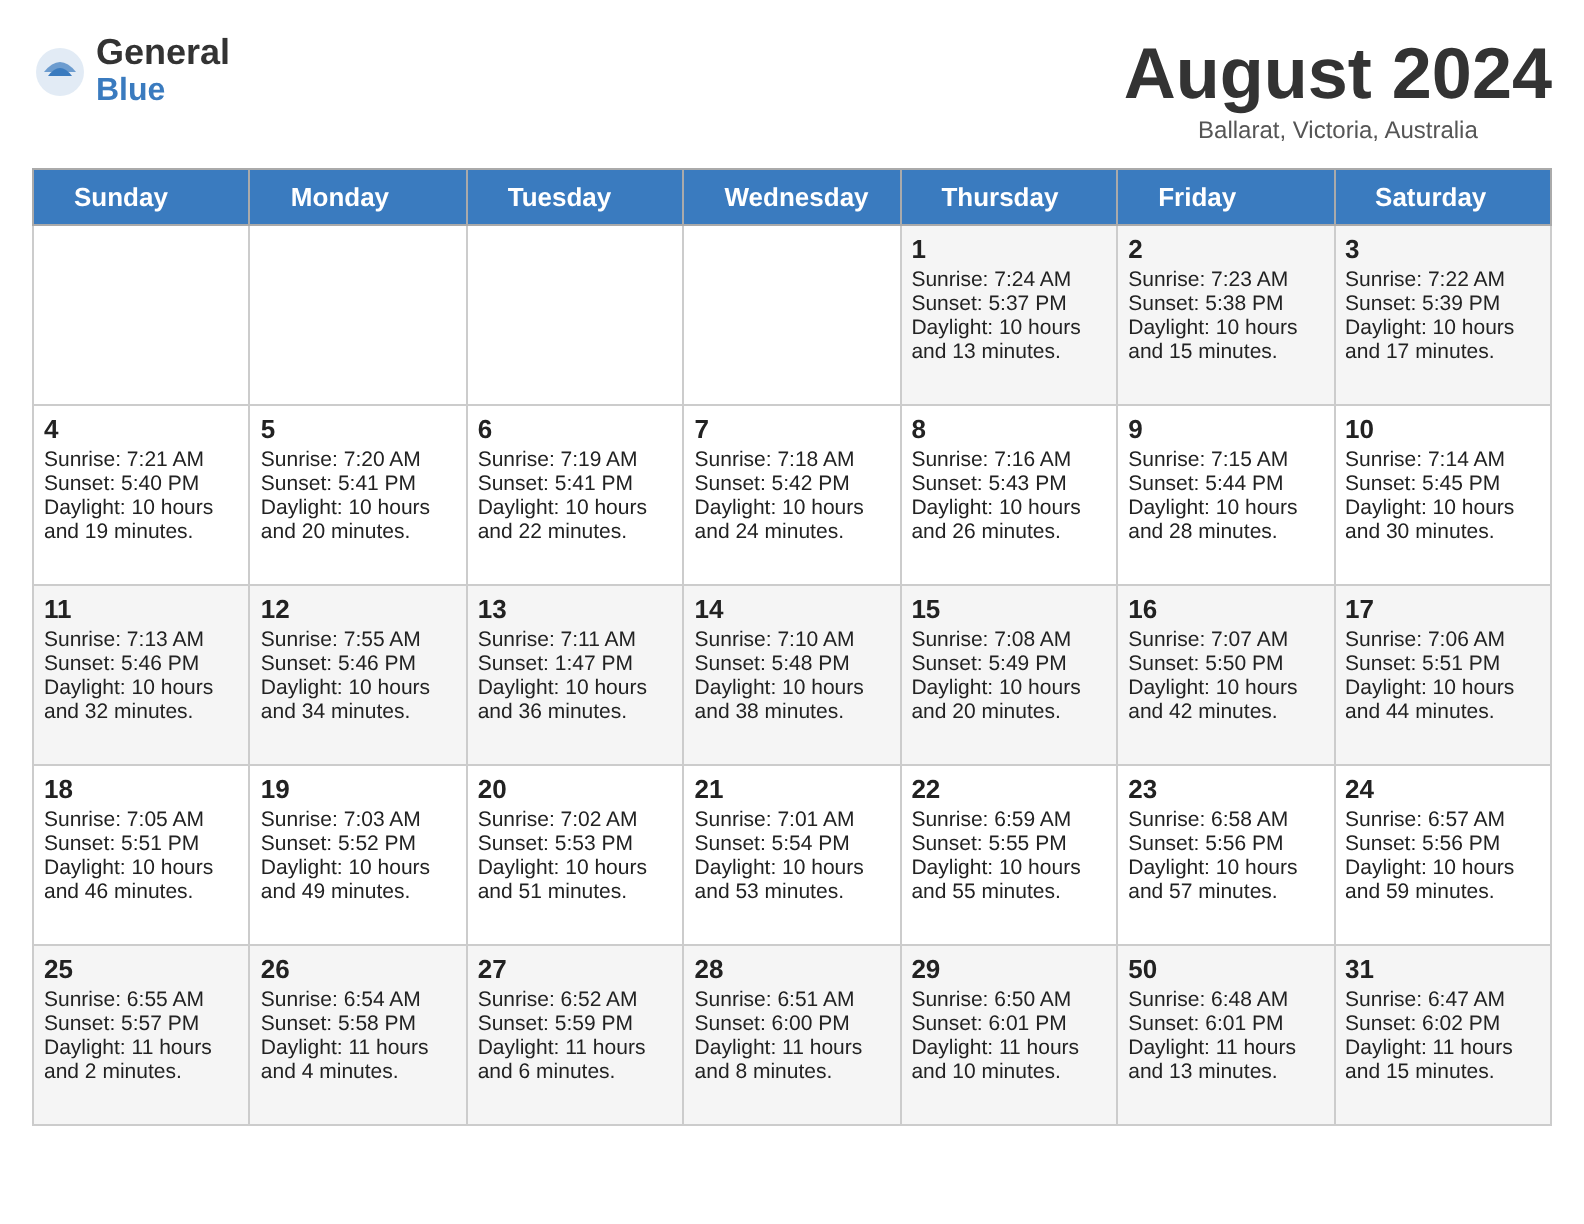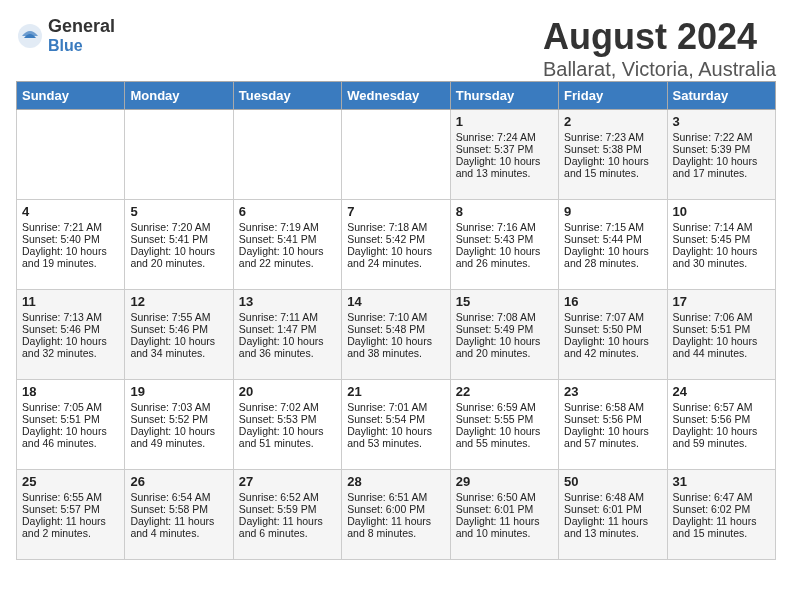--- a/index.html
+++ b/index.html
@@ -7,21 +7,21 @@
       font-family: Arial, sans-serif;
       background: #fff;
       width: 792px;
       min-height: 612px;
       padding: 16px;
     }
     .header {
       display: flex;
       align-items: flex-start;
       justify-content: space-between;
-      margin-bottom: 0;
+      margin-bottom: 12px;
     }
     .logo {
       display: flex;
       align-items: center;
       gap: 4px;
     }
     .logo-text-general {
       font-size: 18px;
       font-weight: bold;
       color: #333;
@@ -29,43 +29,43 @@
     .logo-text-blue {
       font-size: 16px;
       font-weight: bold;
       color: #3a7bbf;
     }
     .logo-icon {
       width: 28px;
       height: 28px;
     }
     .title-block {
-      text-align: left;
+      text-align: center;
     }
     .title-block h1 {
       font-size: 36px;
       font-weight: bold;
       color: #333;
     }
     .title-block h2 {
-      font-size: 20px;
+      font-size: 12px;
       font-weight: normal;
       color: #555;
     }
     table {
       width: 100%;
       border-collapse: collapse;
       table-layout: fixed;
     }
     thead tr {
       background-color: #3a7bbf;
       color: white;
     }
     thead th {
-      padding: 6px 5px;
+      padding: 6px 20px;
       font-size: 13px;
       text-align: left;
       border: 1px solid #aaa;
     }
     tbody td {
       vertical-align: top;
       border: 1px solid #ccc;
       padding: 4px 5px;
       font-size: 10.5px;
       color: #222;

